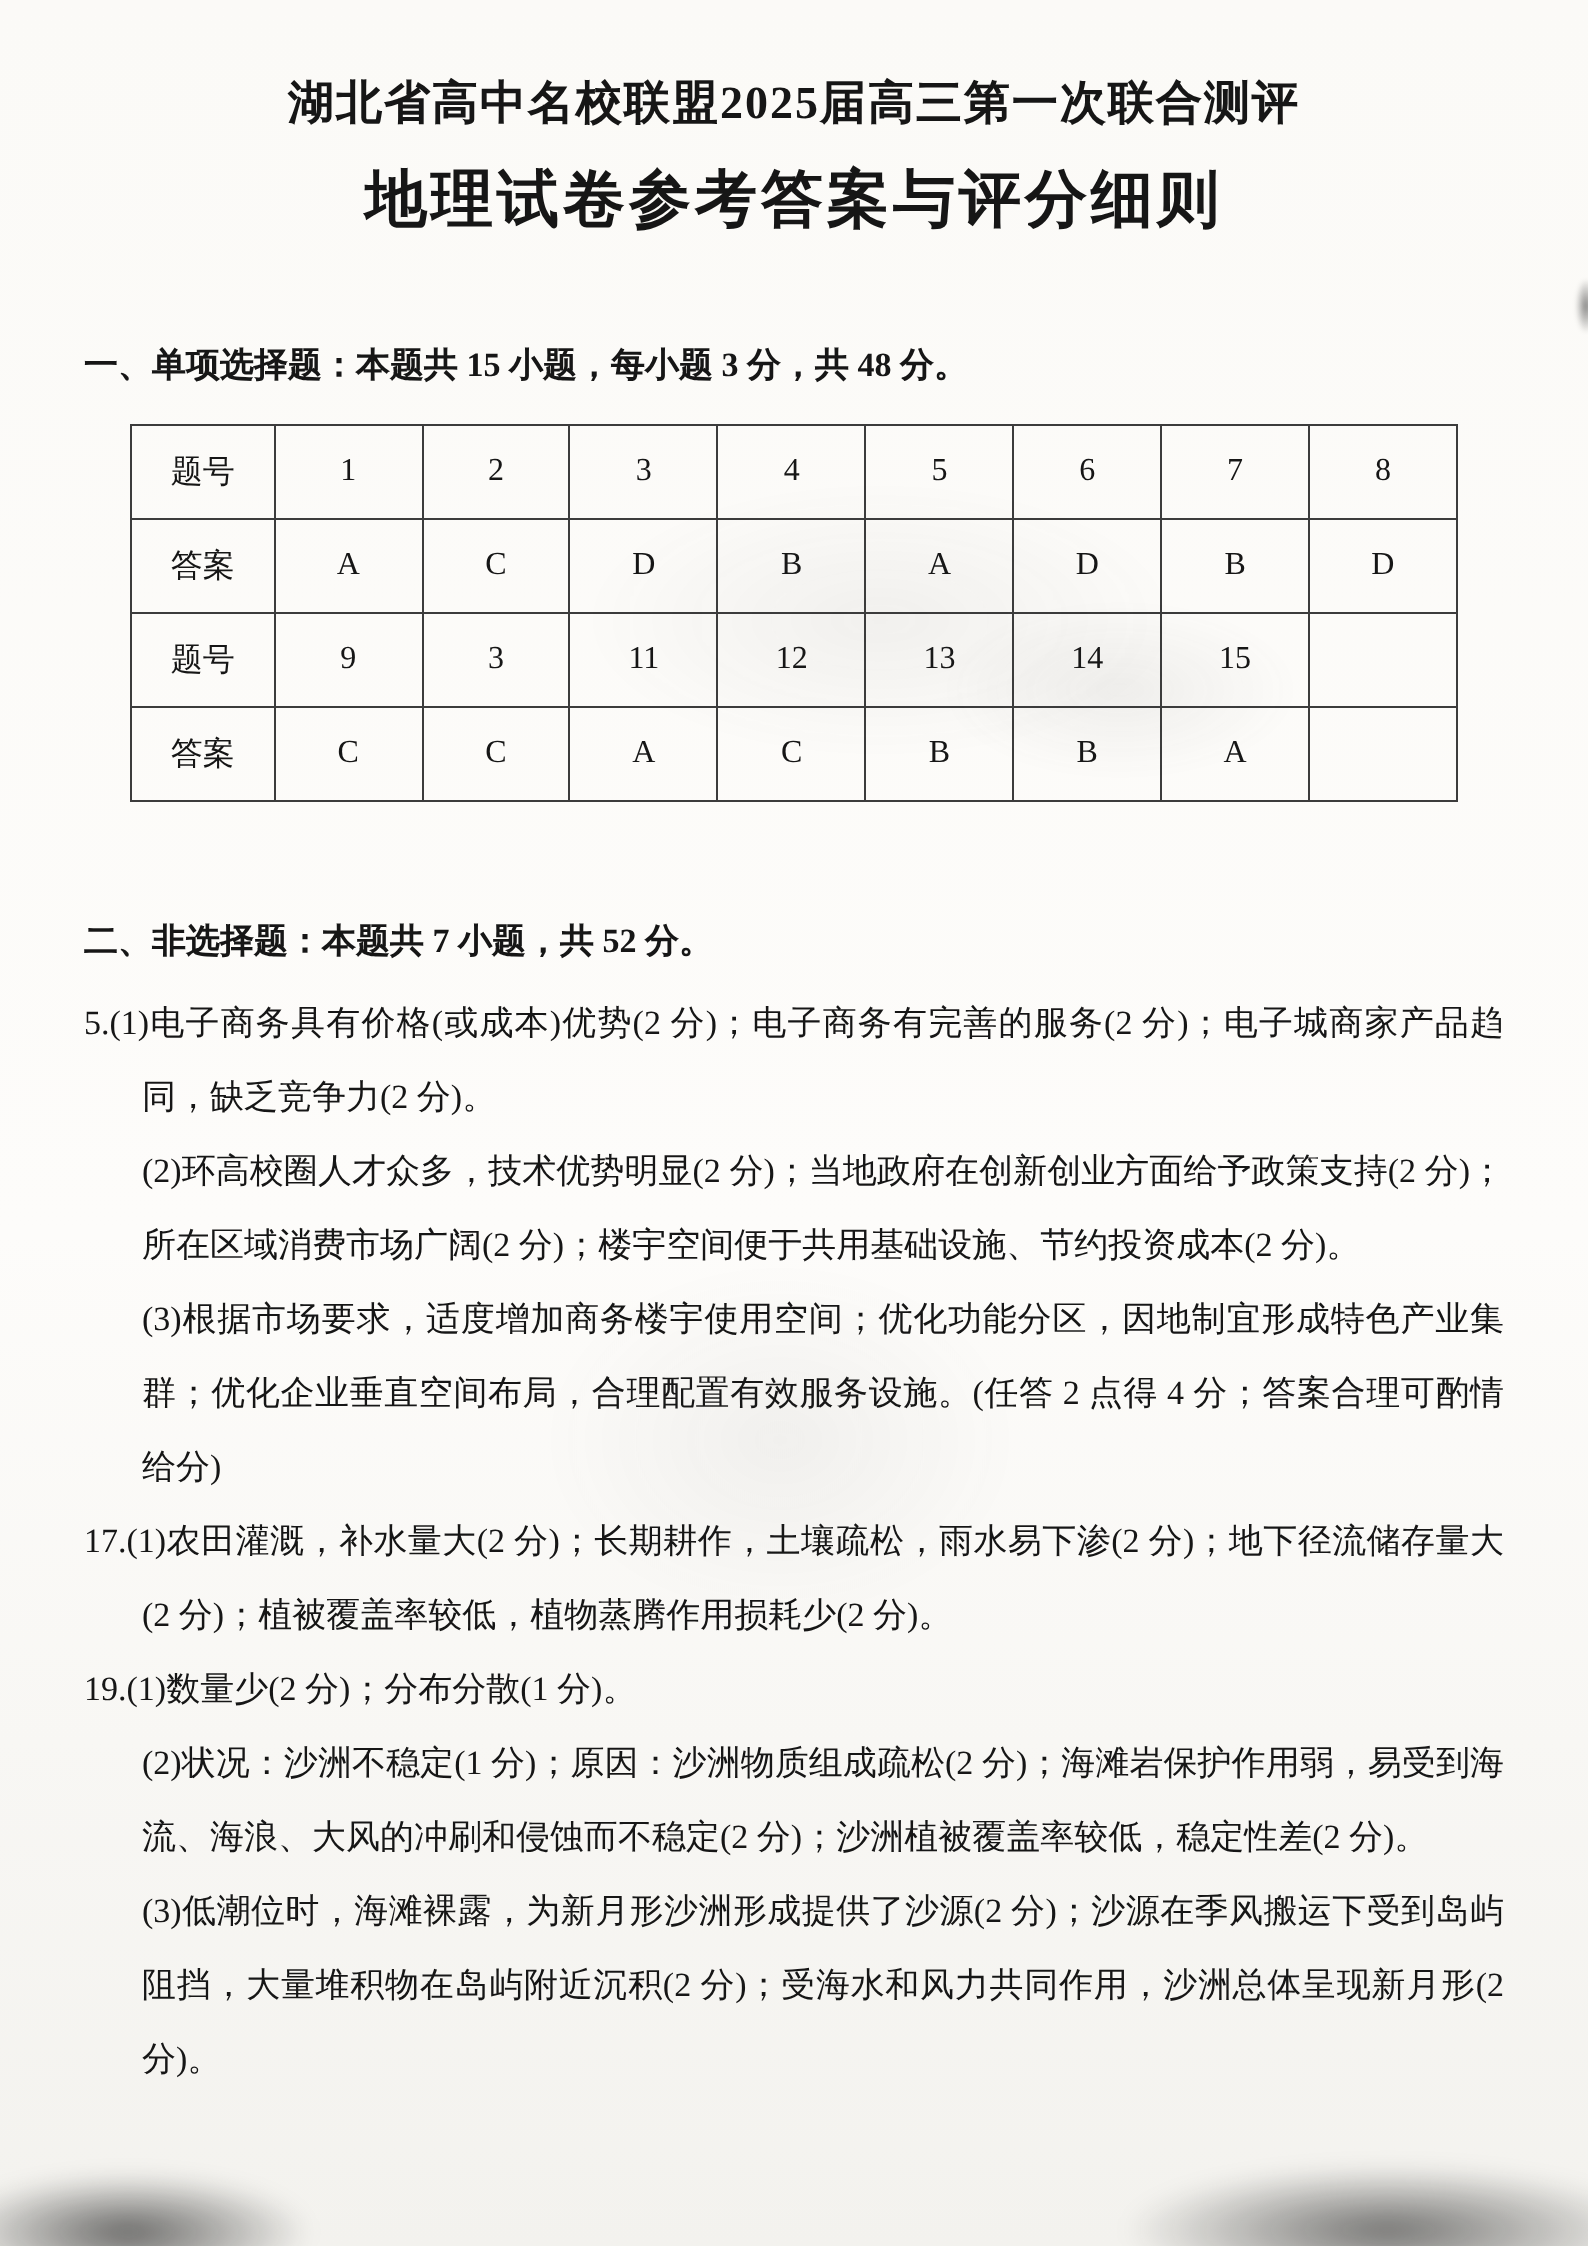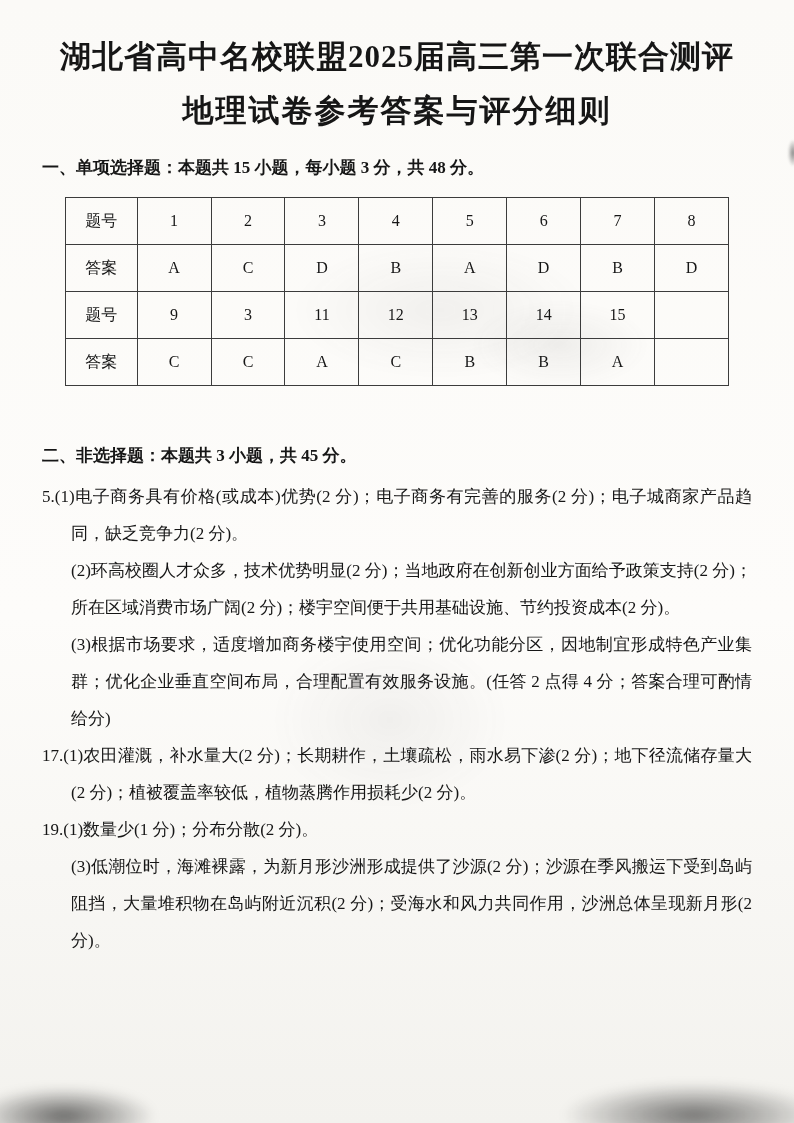--- a/index.html
+++ b/index.html
@@ -12,36 +12,36 @@
     color: #161616;
   }
   .page {
     position: absolute;
     inset: 0;
     padding: 28px 42px 0 42px;
     background: linear-gradient(180deg, #fbfaf7 0%, #fdfcfa 55%, #f3f2ee 100%);
   }
   .title {
     text-align: center;
-    font-size: 31px;
+    font-size: 23px;
     font-weight: bold;
     letter-spacing: 1px;
     margin-top: 8px;
   }
   .subtitle {
     text-align: center;
     font-size: 31px;
     font-weight: bold;
     letter-spacing: 2px;
     margin-top: 12px;
   }
   .sec-heading {
     font-size: 17px;
     font-weight: bold;
-    margin-top: 24px;
+    margin-top: 50px;
     line-height: 24px;
   }
   table.answers {
     width: 93.5%;
     margin: 17px auto 0 auto;
     border-collapse: collapse;
     table-layout: fixed;
   }
   table.answers td {
     border: 1px solid #3c3c3c;
@@ -127,36 +127,37 @@
         <td>A</td>
         <td>C</td>
         <td>B</td>
         <td>B</td>
         <td>A</td>
         <td></td>
       </tr>
     </tbody>
   </table>
 
-  <h3 class="sec-heading sec2-heading">二、非选择题：本题共 3 小题，共 45 分。</h3>
+  <h3 class="sec-heading sec2-heading">二、非选择题：本题共 7 小题，共 52 分。</h3>
 
   <div class="free-response">
 
     <div class="question">
       <p class="part first"><span class="qnum">5.</span><span>(1)电子商务具有价格(或成本)优势(2 分)；电子商务有完善的服务(2 分)；电子城商家产品趋同，缺乏竞争力(2 分)。</span></p>
       <p class="part">(2)环高校圈人才众多，技术优势明显(2 分)；当地政府在创新创业方面给予政策支持(2 分)；所在区域消费市场广阔(2 分)；楼宇空间便于共用基础设施、节约投资成本(2 分)。</p>
       <p class="part">(3)根据市场要求，适度增加商务楼宇使用空间；优化功能分区，因地制宜形成特色产业集群；优化企业垂直空间布局，合理配置有效服务设施。(任答 2 点得 4 分；答案合理可酌情给分)</p>
     </div>
 
     <div class="question">
       <p class="part first"><span class="qnum">17.</span><span>(1)农田灌溉，补水量大(2 分)；长期耕作，土壤疏松，雨水易下渗(2 分)；地下径流储存量大(2 分)；植被覆盖率较低，植物蒸腾作用损耗少(2 分)。</span></p>
     </div>
 
     <div class="question">
-      <p class="part first"><span class="qnum">19.</span><span>(1)数量少(1 分)；分布分散(2 分)。</span></p>
+      <p class="part first"><span class="qnum">19.</span><span>(1)数量少(2 分)；分布分散(1 分)。</span></p>
+      <p class="part">(2)状况：沙洲不稳定(1 分)；原因：沙洲物质组成疏松(2 分)；海滩岩保护作用弱，易受到海流、海浪、大风的冲刷和侵蚀而不稳定(2 分)；沙洲植被覆盖率较低，稳定性差(2 分)。</p>
       <p class="part">(3)低潮位时，海滩裸露，为新月形沙洲形成提供了沙源(2 分)；沙源在季风搬运下受到岛屿阻挡，大量堆积物在岛屿附近沉积(2 分)；受海水和风力共同作用，沙洲总体呈现新月形(2 分)。</p>
     </div>
 
   </div>
 
   <div class="artifact art-blob1"></div>
   <div class="artifact art-blob2"></div>
   <div class="artifact art-blob3"></div>
   <div class="artifact art-corner-bl"></div>
   <div class="artifact art-corner-br"></div>

